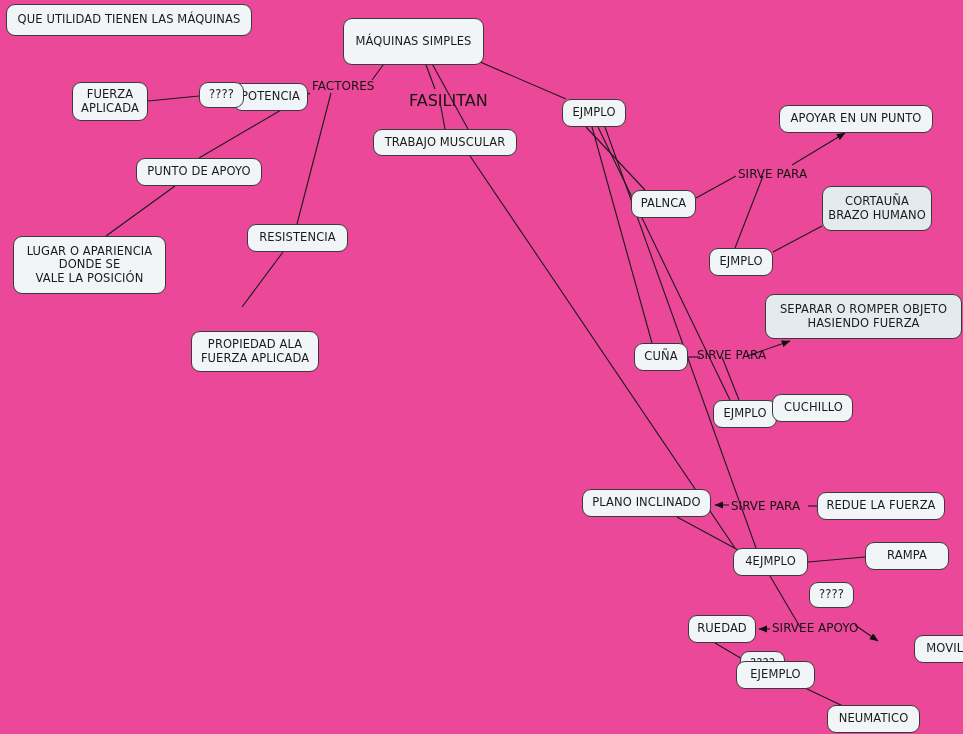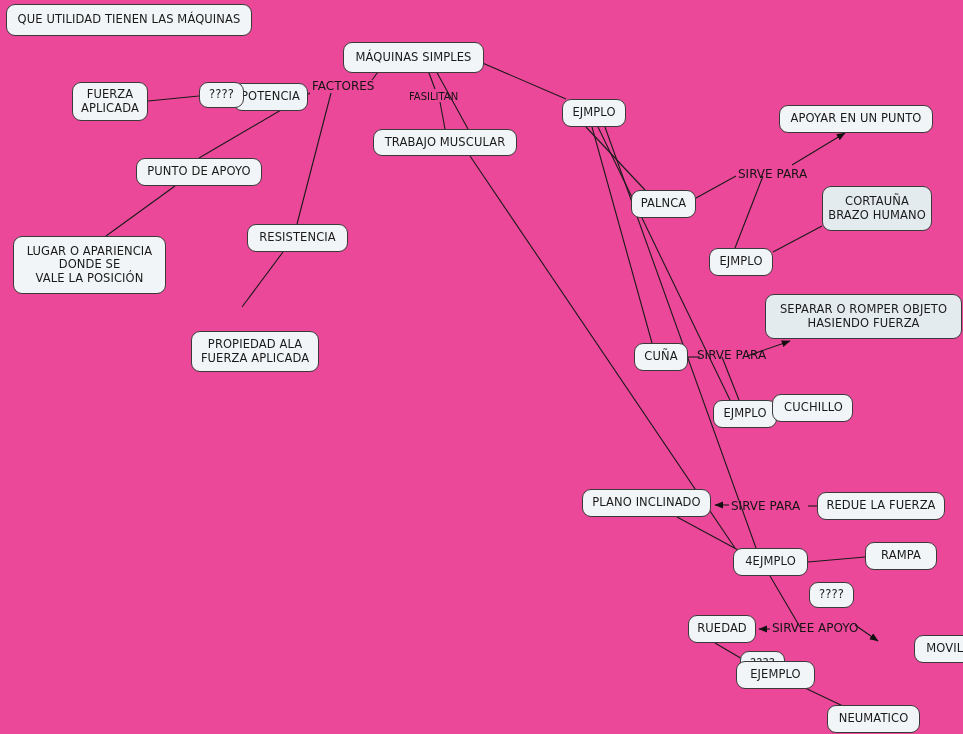--- a/index.html
+++ b/index.html
@@ -103,21 +103,21 @@
         <path d="M 770 576 L 800 627" stroke="#1a1a1a" stroke-width="1.1" fill="none"></path>
         <path d="M 770 629 L 759 629" stroke="#1a1a1a" stroke-width="1.1" fill="none" marker-end="url(#arrowhead)"></path>
         <path d="M 855 625 L 878 641" stroke="#1a1a1a" stroke-width="1.1" fill="none" marker-end="url(#arrowhead)"></path>
         <path d="M 715 643 L 749 663" stroke="#1a1a1a" stroke-width="1.1" fill="none"></path>
         <path d="M 805 688 L 845 707" stroke="#1a1a1a" stroke-width="1.1" fill="none"></path>
       </g>
   </svg>
 
   <div id="nodes-group">
       <div class="node plain" style="left: 6px; top: 4px; width: 246px; height: 32px;">QUE UTILIDAD TIENEN LAS MÁQUINAS</div>
-      <div class="node plain" style="left: 343px; top: 18px; width: 141px; height: 31px; margin-top: 24px;">MÁQUINAS SIMPLES</div>
+      <div class="node plain" style="left: 343px; top: 18px; width: 141px; height: 47px;">MÁQUINAS SIMPLES</div>
       <div class="node plain" style="left: 72px; top: 82px; width: 76px; height: 39px;">FUERZA
 APLICADA</div>
       <div class="node plain" style="left: 199px; top: 82px; width: 45px; height: 26px;">????</div>
       <div class="node hidden-node" style="left: 233px; top: 83px; width: 75px; height: 28px;">POTENCIA</div>
       <div class="node plain" style="left: 373px; top: 129px; width: 144px; height: 27px;">TRABAJO MUSCULAR</div>
       <div class="node plain" style="left: 562px; top: 99px; width: 64px; height: 28px;">EJMPLO</div>
       <div class="node plain" style="left: 779px; top: 105px; width: 154px; height: 28px;">APOYAR EN UN PUNTO</div>
       <div class="node plain" style="left: 136px; top: 158px; width: 126px; height: 28px; text-align: right;">PUNTO DE APOYO</div>
       <div class="node plain" style="left: 631px; top: 190px; width: 65px; height: 28px;">PALNCA</div>
       <div class="node shaded" style="left: 822px; top: 186px; width: 110px; height: 45px;">CORTAUÑA
@@ -130,30 +130,30 @@
       <div class="node shaded" style="left: 765px; top: 294px; width: 197px; height: 45px;">SEPARAR O ROMPER OBJETO
 HASIENDO FUERZA</div>
       <div class="node plain" style="left: 191px; top: 307px; width: 128px; height: 41px; margin-top: 24px;">PROPIEDAD ALA
 FUERZA APLICADA</div>
       <div class="node plain" style="left: 634px; top: 343px; width: 54px; height: 28px;">CUÑA</div>
       <div class="node plain" style="left: 713px; top: 400px; width: 64px; height: 28px;">EJMPLO</div>
       <div class="node plain" style="left: 772px; top: 394px; width: 81px; height: 28px; padding-left: 8px;">CUCHILLO</div>
       <div class="node plain" style="left: 582px; top: 489px; width: 129px; height: 28px;">PLANO INCLINADO</div>
       <div class="node plain" style="left: 817px; top: 492px; width: 128px; height: 28px;">REDUE LA FUERZA</div>
       <div class="node plain" style="left: 733px; top: 548px; width: 75px; height: 28px;">4EJMPLO</div>
-      <div class="node plain" style="left: 865px; top: 542px; width: 72px; height: 28px;">RAMPA</div>
+      <div class="node plain" style="left: 865px; top: 542px; width: 84px; height: 28px;">RAMPA</div>
       <div class="node plain" style="left: 809px; top: 582px; width: 45px; height: 26px;">????</div>
       <div class="node plain" style="left: 688px; top: 615px; width: 68px; height: 28px;">RUEDAD</div>
       <div class="node plain" style="left: 868px; top: 635px; width: 89px; height: 28px; margin-left: 46px;">MOVILIZAR</div>
       <div class="node hidden-node" style="left: 740px; top: 651px; width: 45px; height: 26px;">????</div>
       <div class="node plain" style="left: 736px; top: 661px; width: 79px; height: 28px;">EJEMPLO</div>
       <div class="node plain" style="left: 827px; top: 705px; width: 93px; height: 28px;">NEUMATICO</div>
     </div>
   <div id="labels-group">
       <div class="link-label" style="left: 312px; top: 79px; font-size: 12px;">FACTORES</div>
-      <div class="link-label" style="left: 409px; top: 91px; font-size: 10px;">FASILITAN</div>
+      <div class="link-label" style="left: 409px; top: 91px; font-size: 16px;">FASILITAN</div>
       <div class="link-label" style="left: 738px; top: 167px; font-size: 12px;">SIRVE PARA</div>
       <div class="link-label" style="left: 697px; top: 348px; font-size: 12px;">SIRVE PARA</div>
       <div class="link-label" style="left: 731px; top: 499px; font-size: 12px;">SIRVE PARA</div>
       <div class="link-label" style="left: 772px; top: 621px; font-size: 12px;">SIRVEE APOYO</div>
     </div>
 
 </div>
 
 </body></html>

